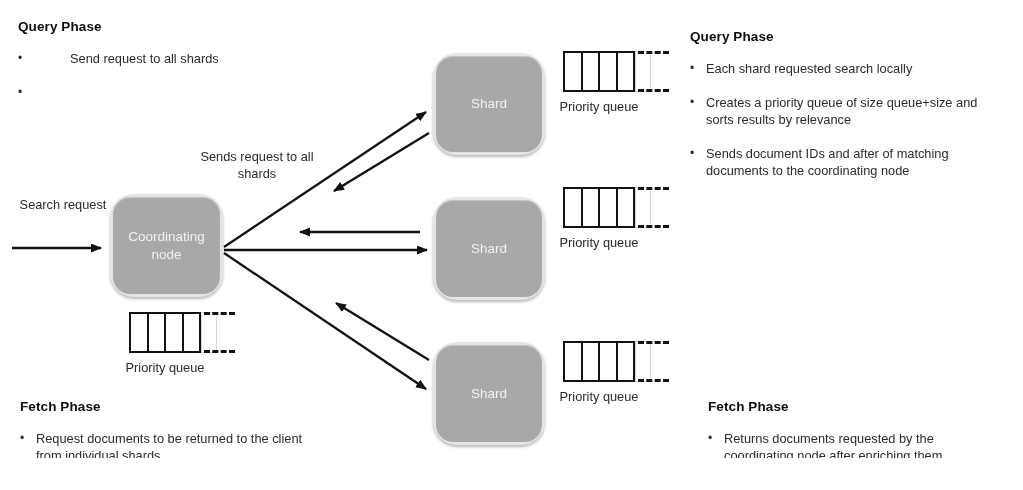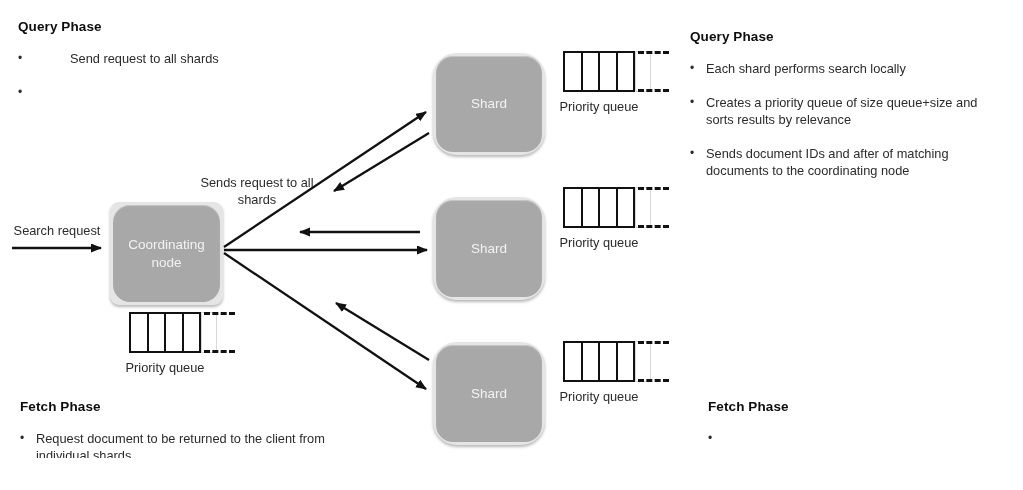--- a/index.html
+++ b/index.html
@@ -28,36 +28,36 @@
   .panel-tl{left:18px;top:18px;width:320px;}
   .panel-tl .btxt{max-width:242px;margin-left:36px;}
   .panel-tr{left:690px;top:28px;width:310px;}
   .panel-tr .btxt{max-width:282px;}
   .panel-bl{left:20px;top:398px;width:340px;}
   .panel-bl .btxt{max-width:294px;}
   .panel-br{left:708px;top:398px;width:300px;}
   .panel-br .btxt{max-width:250px;}
   
   .freelabel{
-    position:absolute;text-align:center;font-size:12.8px;line-height:17px;color:var(--text-color);margin-top:26px;
-  }
-  .lbl-search{left:12px;top:196px;width:90px;}
+    position:absolute;text-align:center;font-size:12.8px;line-height:17px;color:var(--text-color);
+  }
+  .lbl-search{left:18px;top:196px;width:90px;}
   .lbl-sends{left:197px;top:148px;width:120px;}
   
   .node{
     position:absolute;background:var(--node-outer);border-radius:24px;
     box-shadow:0 2px 3px rgba(0,0,0,.28);padding:3px;box-sizing:border-box;
   }
   .node-inner{
     width:100%;height:100%;background:var(--node-fill);border-radius:17px;
     display:flex;align-items:center;justify-content:center;text-align:center;
     box-shadow:inset 0 1px 1px rgba(255,255,255,.35);
   }
   .node-label{color:var(--node-text);font-size:13.5px;line-height:18px;width:92px;}
-  .node-coord{left:110px;top:202px;width:113px;height:103px;border-radius:9px;}
+  .node-coord{left:110px;top:194px;width:113px;height:103px;}
   .node-shard1{left:433px;top:53px;width:112px;height:102px;}
   .node-shard2{left:433px;top:197px;width:112px;height:103px;}
   .node-shard3{left:433px;top:342px;width:112px;height:103px;}
   
   .pq{position:absolute;width:106px;height:41px;}
   .pq-solid{
     position:absolute;left:0;top:0;width:72px;height:41px;border:2.5px solid #111;
     display:flex;box-sizing:border-box;background:#fff;
   }
   .pq-cell{flex:1;border-right:2.5px solid #111;}
@@ -114,48 +114,49 @@
         <span class="dot">•</span>
       </li>
     </ul>
   </div>
 
   <div class="panel panel-tr">
     <h3>Query Phase</h3>
     <ul class="bullets">
       <li class="bullet">
         <span class="dot">•</span>
-        <span class="btxt">Each shard performs search locally</span>
+        <span class="btxt">Each shard requested search locally</span>
       </li>
       <li class="bullet">
         <span class="dot">•</span>
         <span class="btxt">Creates a priority queue of size queue+size and sorts results by relevance</span>
       </li>
       <li class="bullet">
         <span class="dot">•</span>
         <span class="btxt">Sends document IDs and after of matching documents to the coordinating node</span>
       </li>
     </ul>
   </div>
 
   <div class="panel panel-bl">
     <h3>Fetch Phase</h3>
     <ul class="bullets">
       <li class="bullet">
         <span class="dot">•</span>
-        <span class="btxt">Request document to be returned to the client from individual shards</span>
+        <span class="btxt">Request documents to be returned to the client from individual shards</span>
       </li>
     </ul>
   </div>
 
   <div class="panel panel-br">
     <h3>Fetch Phase</h3>
     <ul class="bullets">
       <li class="bullet">
         <span class="dot">•</span>
+        <span class="btxt">Returns documents requested by the coordinating node after enriching them</span>
       </li>
     </ul>
   </div>
 
   <div class="freelabel lbl-search">Search request</div>
   <div class="freelabel lbl-sends">Sends request to all shards</div>
 
   <div class="node node-coord">
     <div class="node-inner">
       <span class="node-label">Coordinating node</span>

